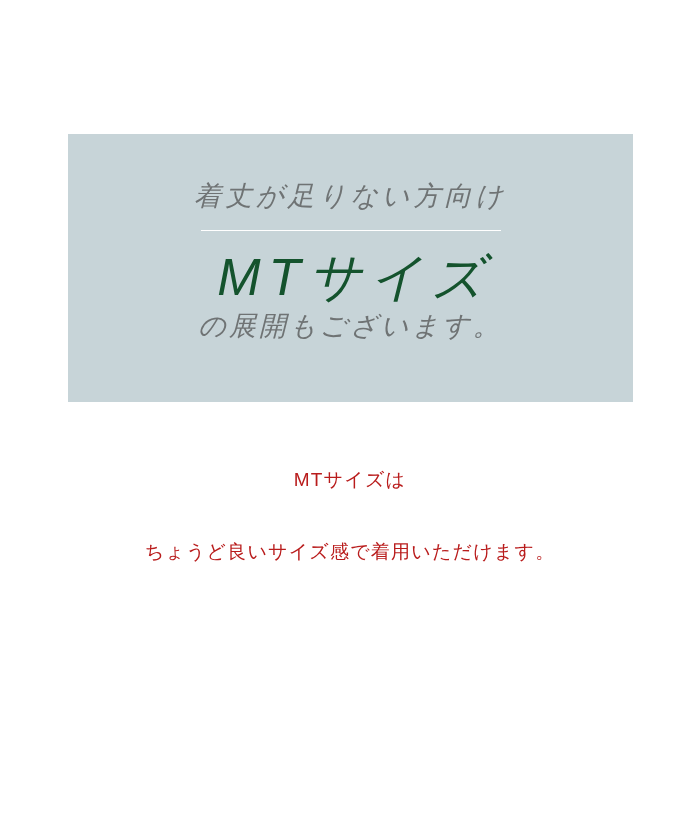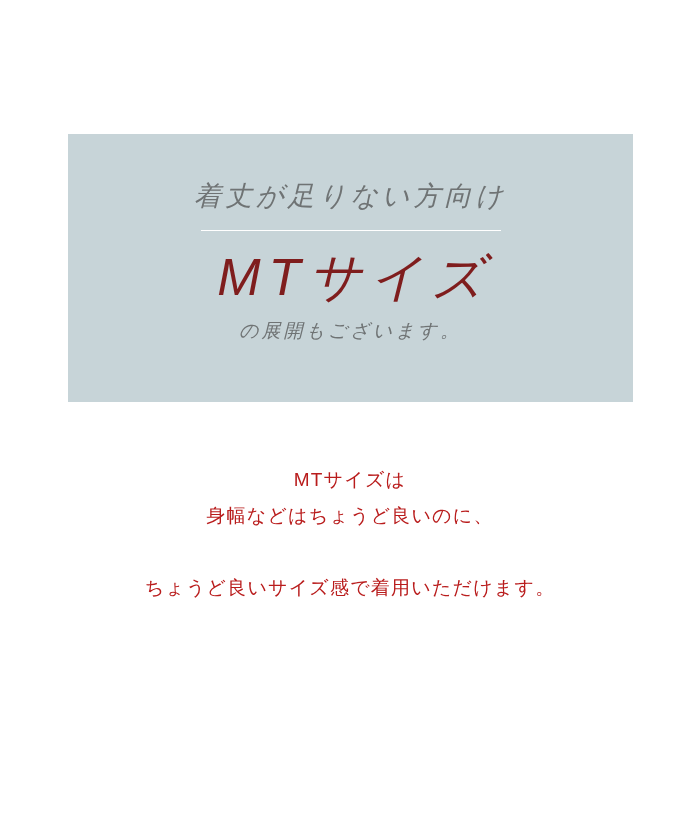--- a/index.html
+++ b/index.html
@@ -51,34 +51,34 @@
   .hero-rule {
     width: 300px;
     height: 1px;
     background: #ffffff;
     margin: 18px 0 14px 0;
   }
 
   .hero-title {
     font-size: 52px;
     letter-spacing: 8px;
-    color: #7f1d1d;
+    color: #14532d;
     line-height: 1.25;
     white-space: nowrap;
     font-weight: 400;
     text-indent: 8px;
   }
 
   .hero-sub {
-    font-size: 19px;
+    font-size: 27px;
     letter-spacing: 3px;
     color: #6f7374;
     line-height: 1.2;
     white-space: nowrap;
-    margin-top: 10px;
+    margin-top: 0;
     font-weight: 400;
   }
 
   
   .copy {
     position: absolute;
     left: 0;
     top: 462px;
     width: 700px;
     text-align: center;
@@ -105,18 +105,17 @@
 
   <div class="hero">
     <div class="hero-kicker">着丈が足りない方向け</div>
     <div class="hero-rule"></div>
     <div class="hero-title">MTサイズ</div>
     <div class="hero-sub">の展開もございます。</div>
   </div>
 
   <div class="copy">
     <p>MTサイズは</p>
-    <p>身幅などはちょうど良いのに、</p>
     <div class="para-gap"></div>
     <p>ちょうど良いサイズ感で着用いただけます。</p>
   </div>
 
 </div>
 
 </body></html>

